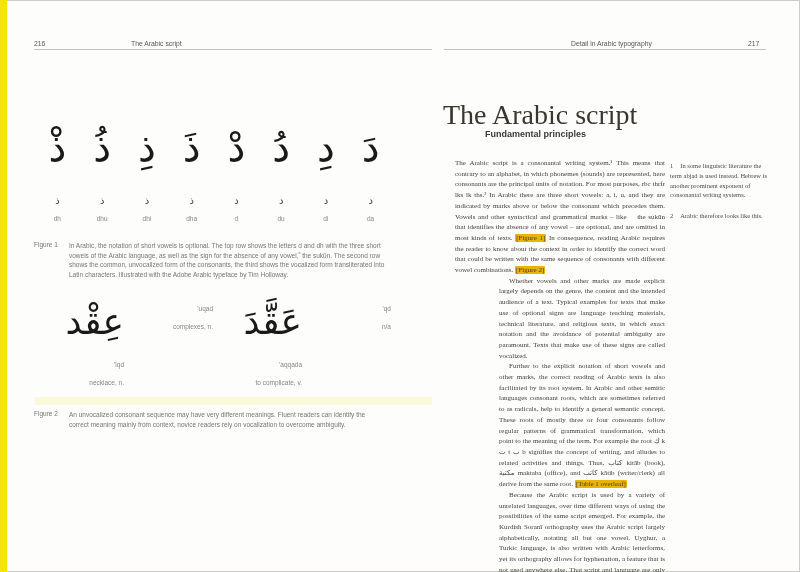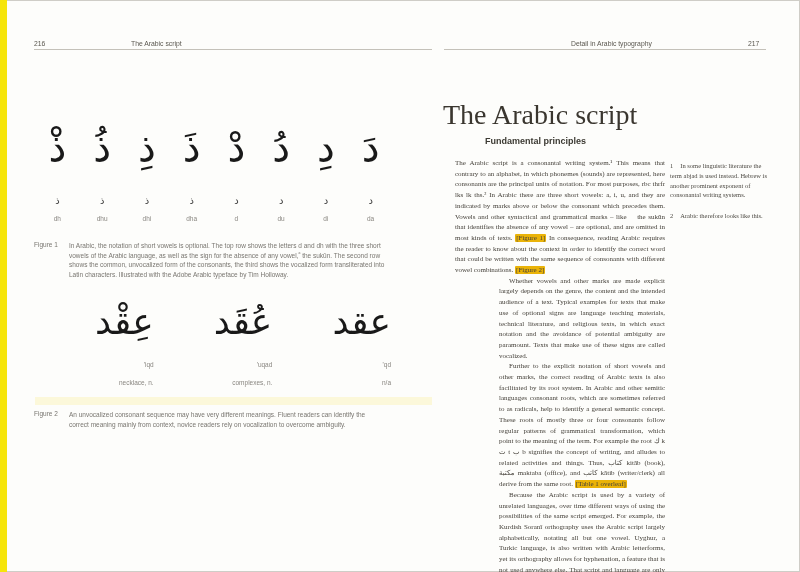--- a/index.html
+++ b/index.html
@@ -35,21 +35,21 @@
   
   #fig2-cols{position:absolute;left:34px;top:294px;width:356px;display:flex;}
   .f2col{flex:1;text-align:right;}
   .f2word{font:36px/54px "DejaVu Sans",sans-serif;color:#191919;height:56px;}
   .f2translit{font:6.5px "Liberation Sans","DejaVu Sans",sans-serif;color:#898680;margin-top:10px;}
   .f2meaning{font:6.5px "Liberation Sans","DejaVu Sans",sans-serif;color:#898680;margin-top:11px;}
   .hl-strip{position:absolute;left:34px;top:396px;width:397px;height:8px;background:#fcf8da;}
 
   
   .chapter-title{position:absolute;left:442px;top:98px;font:28px/32px "Liberation Serif","DejaVu Serif",serif;color:#3a362f;}
-  .section-heading{position:absolute;left:454px;top:135px;font-family:"Liberation Sans","DejaVu Sans",sans-serif;font-size:9px;font-weight:bold;color:#3c3a33;padding-left:30px;}
+  .section-heading{position:absolute;left:454px;top:128px;font-family:"Liberation Sans","DejaVu Sans",sans-serif;font-size:9px;font-weight:bold;color:#3c3a33;padding-left:30px;}
   #body-paragraphs{position:absolute;left:454px;top:157px;width:210px;
     font:7px/10.7px "Liberation Serif","DejaVu Serif",serif;color:#45413a;text-align:justify;}
   #body-paragraphs p{margin:0;}
   #body-paragraphs p + p{text-indent:10px;margin-left:44px;}
   .hl{background:#eab308;border-radius:1px;padding:0 1px;}
 
   #margin-notes{position:absolute;left:669px;top:160px;width:102px;
     font:6.5px/9.8px "Liberation Serif","DejaVu Serif",serif;color:#4c4942;}
   .note + .note{margin-top:11px;}
   .nnum{margin-right:7px;}
@@ -111,26 +111,29 @@
   <div class="figlabel" id="fig1-label">Figure 1</div>
   <div class="figcaption" id="fig1-caption">In Arabic, the notation of short vowels is optional. The top row shows the letters d and dh with the three short vowels of the Arabic language, as well as the sign for the absence of any vowel, ْ the sukūn. The second row shows the common, unvocalized form of the consonants, the third shows the vocalized form transliterated into Latin characters. Illustrated with the Adobe Arabic typeface by Tim Holloway.</div>
 
   <div id="fig2-cols" dir="ltr">
       <div class="f2col">
         <div class="f2word">عِقْد</div>
         <div class="f2translit">'iqd</div>
         <div class="f2meaning">necklace, n.</div>
       </div>
       <div class="f2col">
-        <div class="f2word">عُقَد</div>
         <div class="f2translit">'uqad</div>
         <div class="f2meaning">complexes, n.</div>
       </div>
       <div class="f2col">
-        <div class="f2word">عقد</div>
+        <div class="f2word">عَقَّدَ</div>
+        <div class="f2translit">'aqqada</div>
+        <div class="f2meaning">to complicate, v.</div>
+      </div>
+      <div class="f2col">
         <div class="f2translit">'qd</div>
         <div class="f2meaning">n/a</div>
       </div>
     </div>
   <div class="hl-strip"></div>
   <div class="figlabel" id="fig2-label">Figure 2</div>
   <div class="figcaption" id="fig2-caption">An unvocalized consonant sequence may have very different meanings. Fluent readers can identify the correct meaning mainly from context, novice readers rely on vocalization to overcome ambiguity.</div>
 
   <div class="chapter-title">The Arabic script</div>
   <div class="section-heading">Fundamental principles</div>

